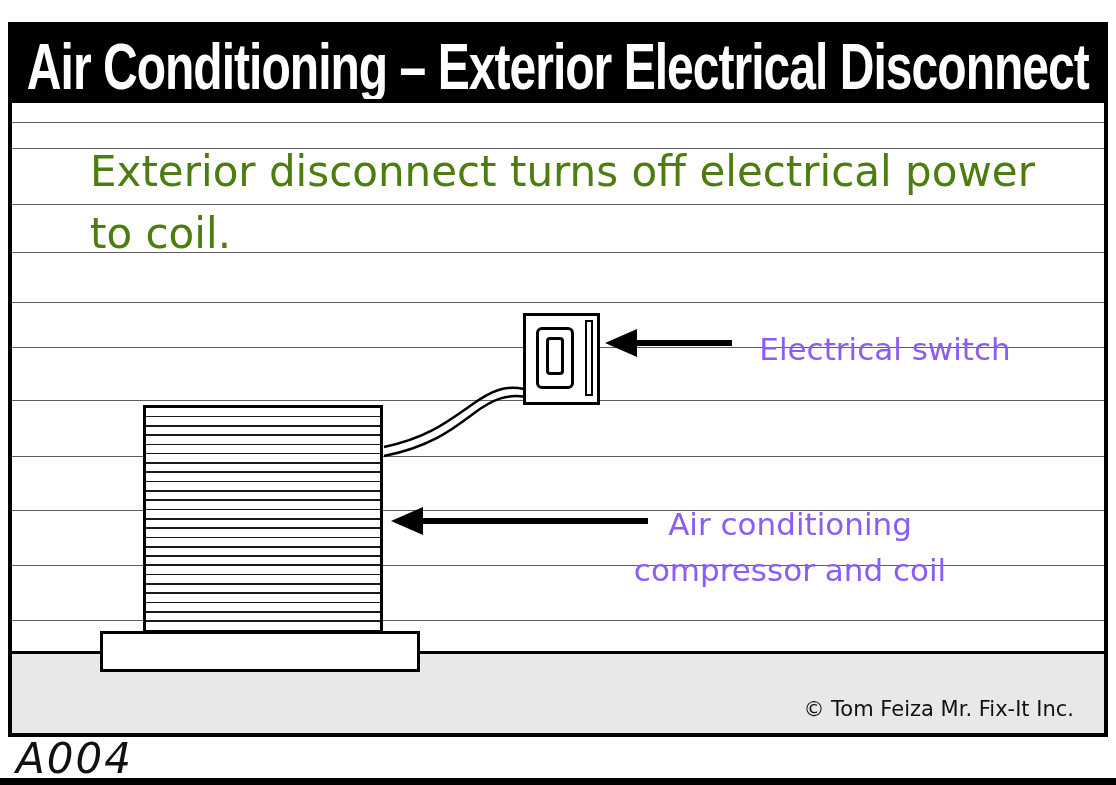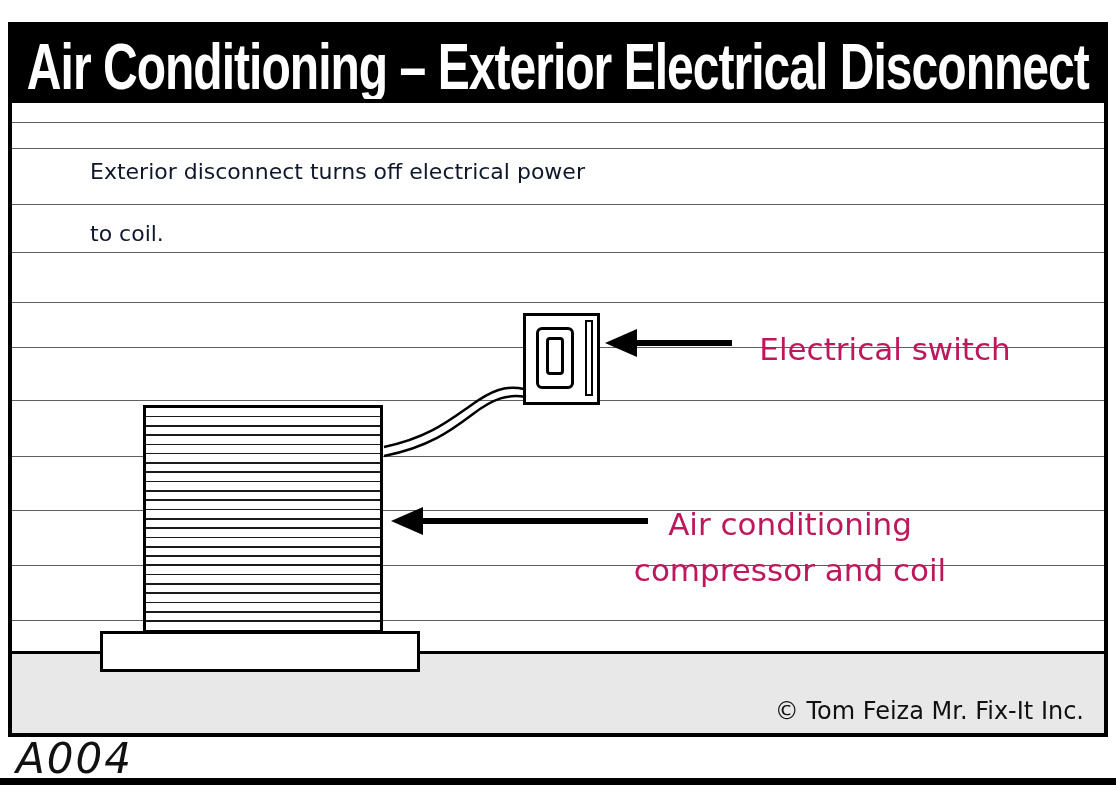--- a/index.html
+++ b/index.html
@@ -55,23 +55,23 @@
     left: 0; right: 0; bottom: 0;
     top: 548px;
     background: var(--color-ground, #e8e8e8);
     border-top: 3px solid #000000;
     z-index: 1;
   }
 
   .description {
     position: absolute;
     left: 78px; top: 38px;
-    font-size: 22px;
+    font-size: 42px;
     line-height: 62px;
-    color: #0f172a;
+    color: #4d7c0f;
     z-index: 6;
     white-space: nowrap;
   }
 
   .ac-unit {
     position: absolute;
     left: 131px; top: 302px;
     width: 240px; height: 228px;
     border: 3px solid #000000;
     box-sizing: border-box;
@@ -124,32 +124,32 @@
     left: 59px; top: 4px;
     width: 8px; height: 76px;
     border: 2px solid #000000;
     box-sizing: border-box;
     background: #ffffff;
   }
 
   .label {
     position: absolute;
     text-align: center;
-    color: #be185d;
+    color: #8b5cf6;
     font-size: 31px;
     z-index: 6;
     white-space: nowrap;
   }
   .label-switch { left: 723px; top: 222px; width: 300px; line-height: 49px; }
   .label-compressor { left: 598px; top: 398px; width: 360px; line-height: 46px; text-align: center; }
 
   .copyright {
     position: absolute;
-    right: 20px; top: 594px;
-    font-size: 24px;
+    right: 30px; top: 594px;
+    font-size: 21px;
     color: #111111;
     z-index: 6;
   }
 
   .svg-overlay {
     position: absolute;
     left: 0; top: 0;
     width: 1116px; height: 785px;
     z-index: 5;
     pointer-events: none;

